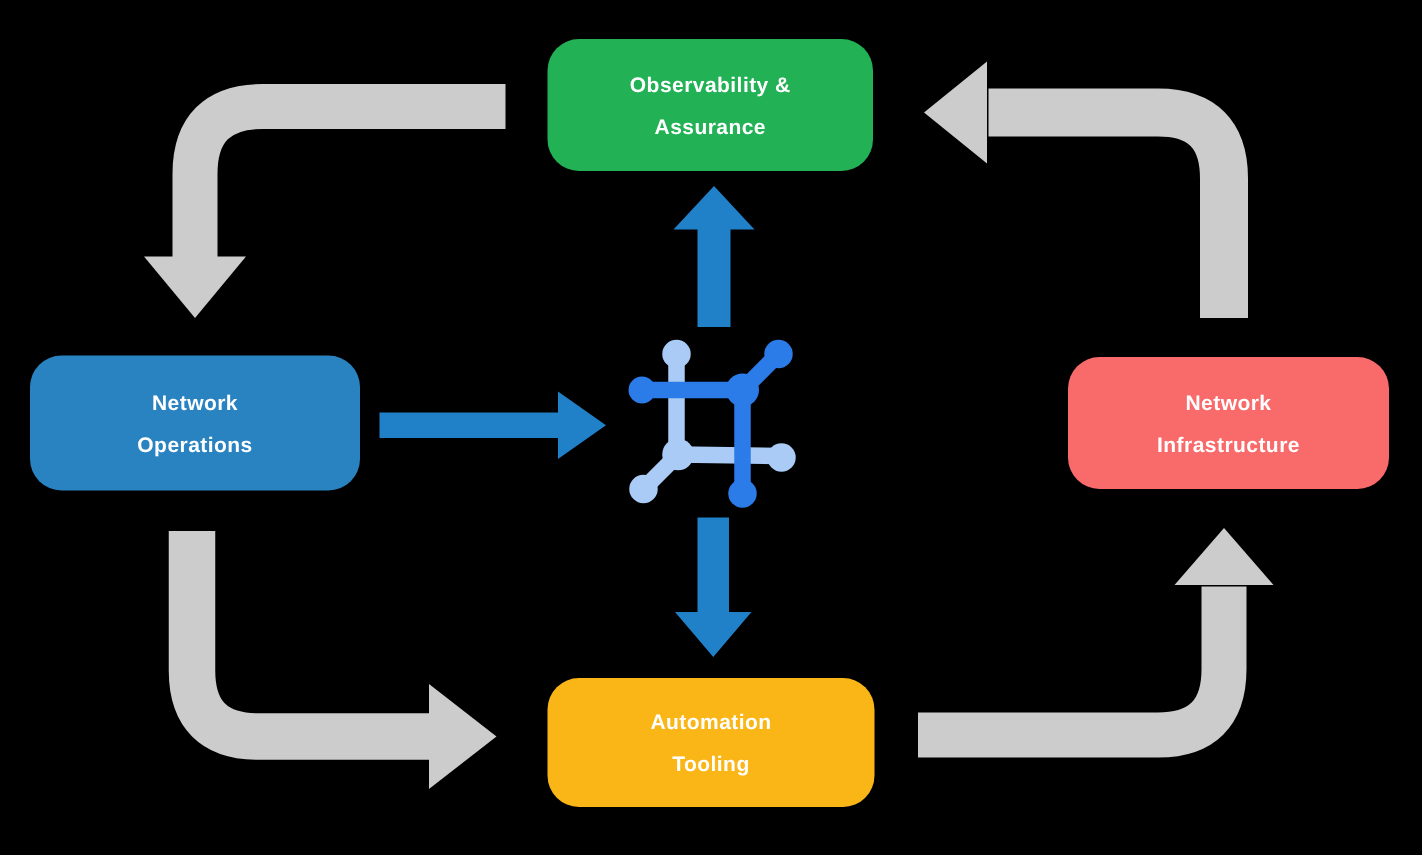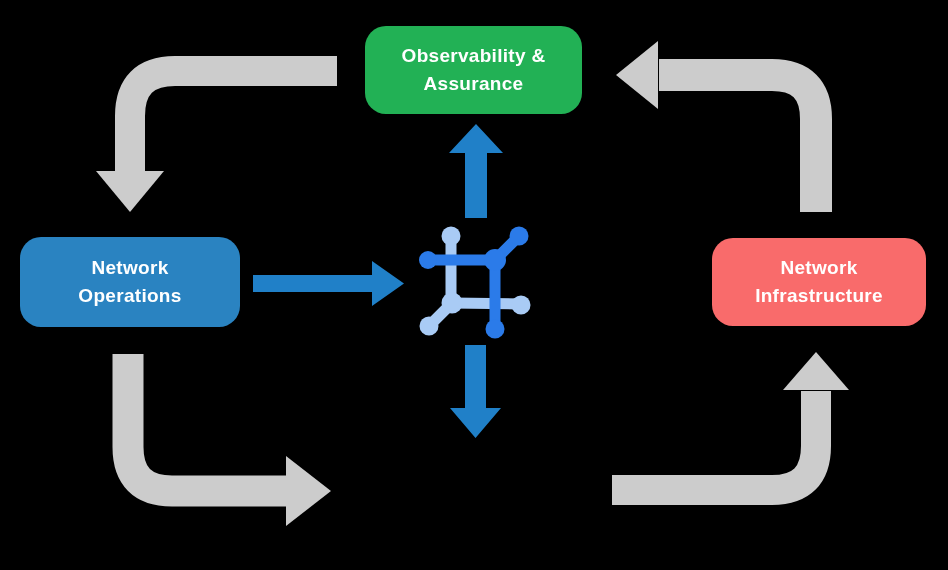--- a/index.html
+++ b/index.html
@@ -22,21 +22,21 @@
   }
   .box {
     position: absolute;
     border-radius: 21px;
     display: flex;
     align-items: center;
     justify-content: center;
     text-align: center;
     color: #ffffff;
     font-weight: bold;
-    font-size: 19px;
+    font-size: 14px;
     line-height: 28px;
     letter-spacing: 0.3px;
   }
   .box-label { white-space: pre-line; }
   .box-green  { background: #22B155; left: 365px; top: 26px;  width: 217px; height: 88px; }
   .box-blue   { background: #2A83C1; left: 20px;  top: 237px; width: 220px; height: 90px; }
   .box-red    { background: #F96B6B; left: 712px; top: 238px; width: 214px; height: 88px; }
   .box-yellow { background: #FAB617; left: 365px; top: 452px; width: 218px; height: 86px; }
 </style>
 </head>
@@ -94,14 +94,18 @@
   <div class="box box-blue">
     <span class="box-label">Network
 Operations</span>
   </div>
 
   <div class="box box-red">
     <span class="box-label">Network
 Infrastructure</span>
   </div>
 
+  <div class="box box-yellow">
+    <span class="box-label">Automation
+Tooling</span>
+  </div>
 
 </div>
 
 </body></html>

